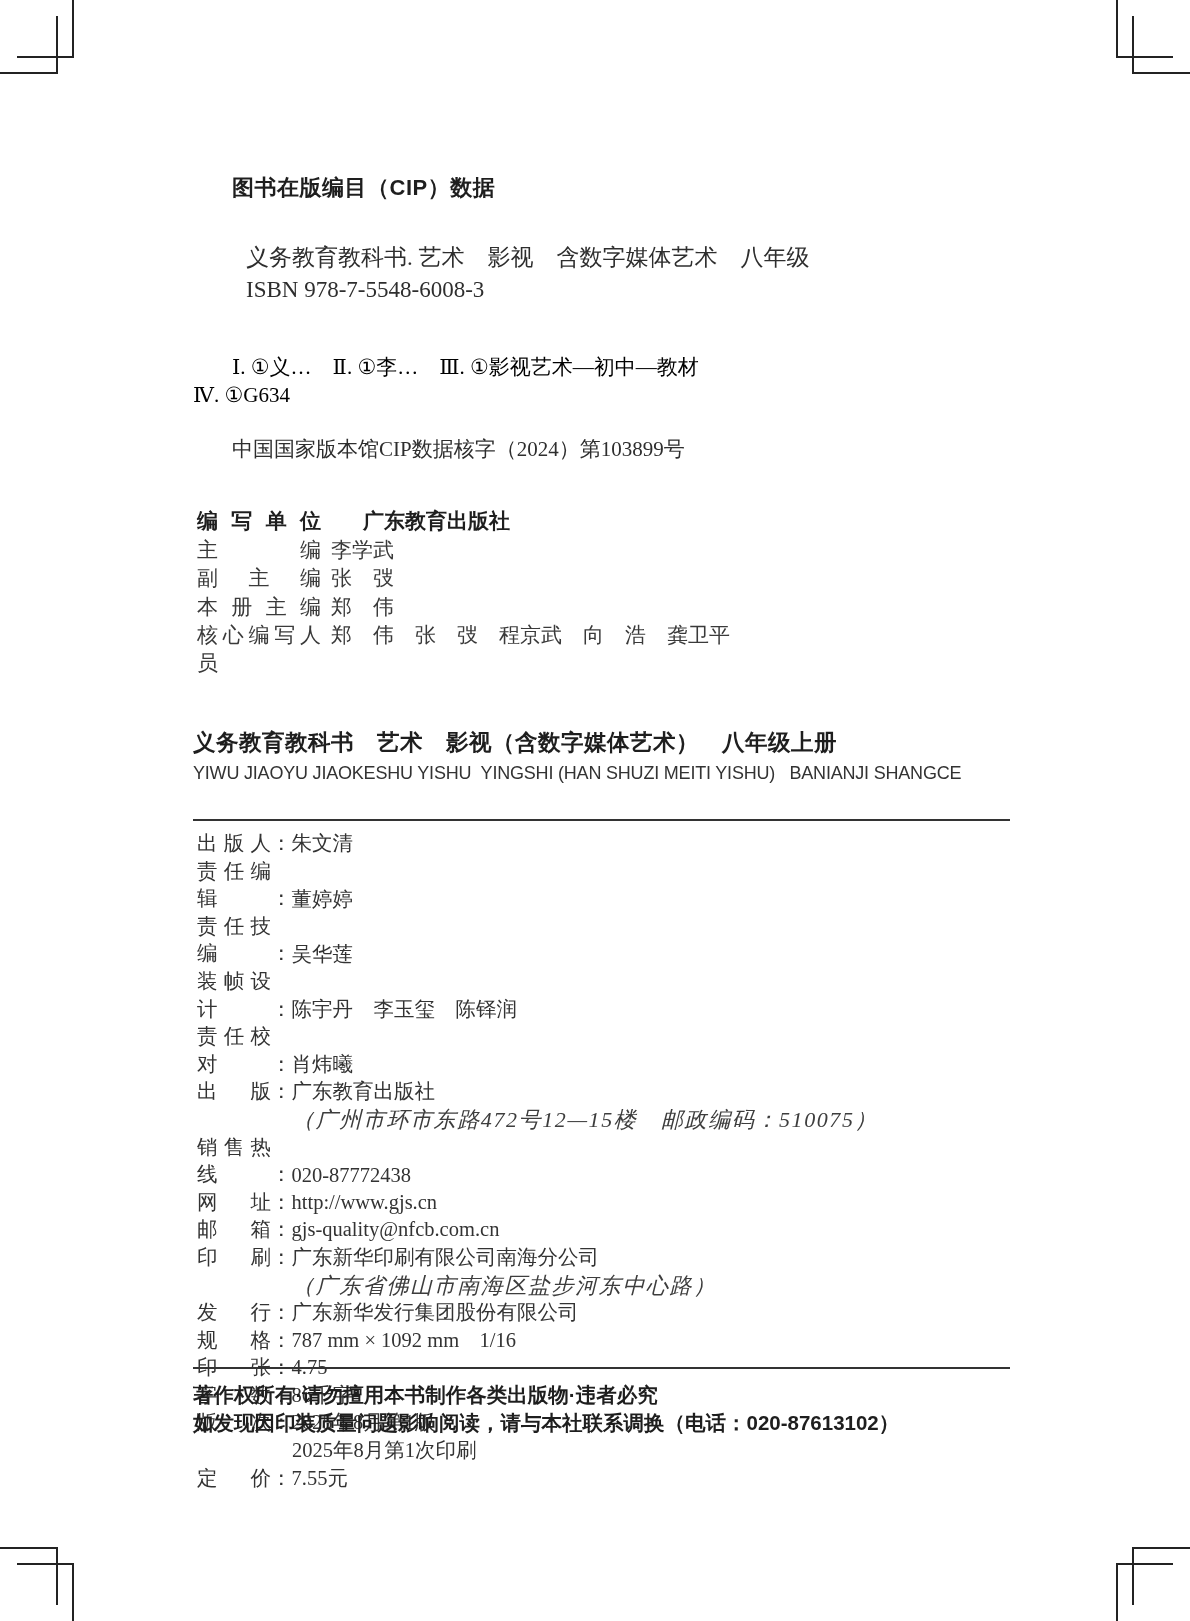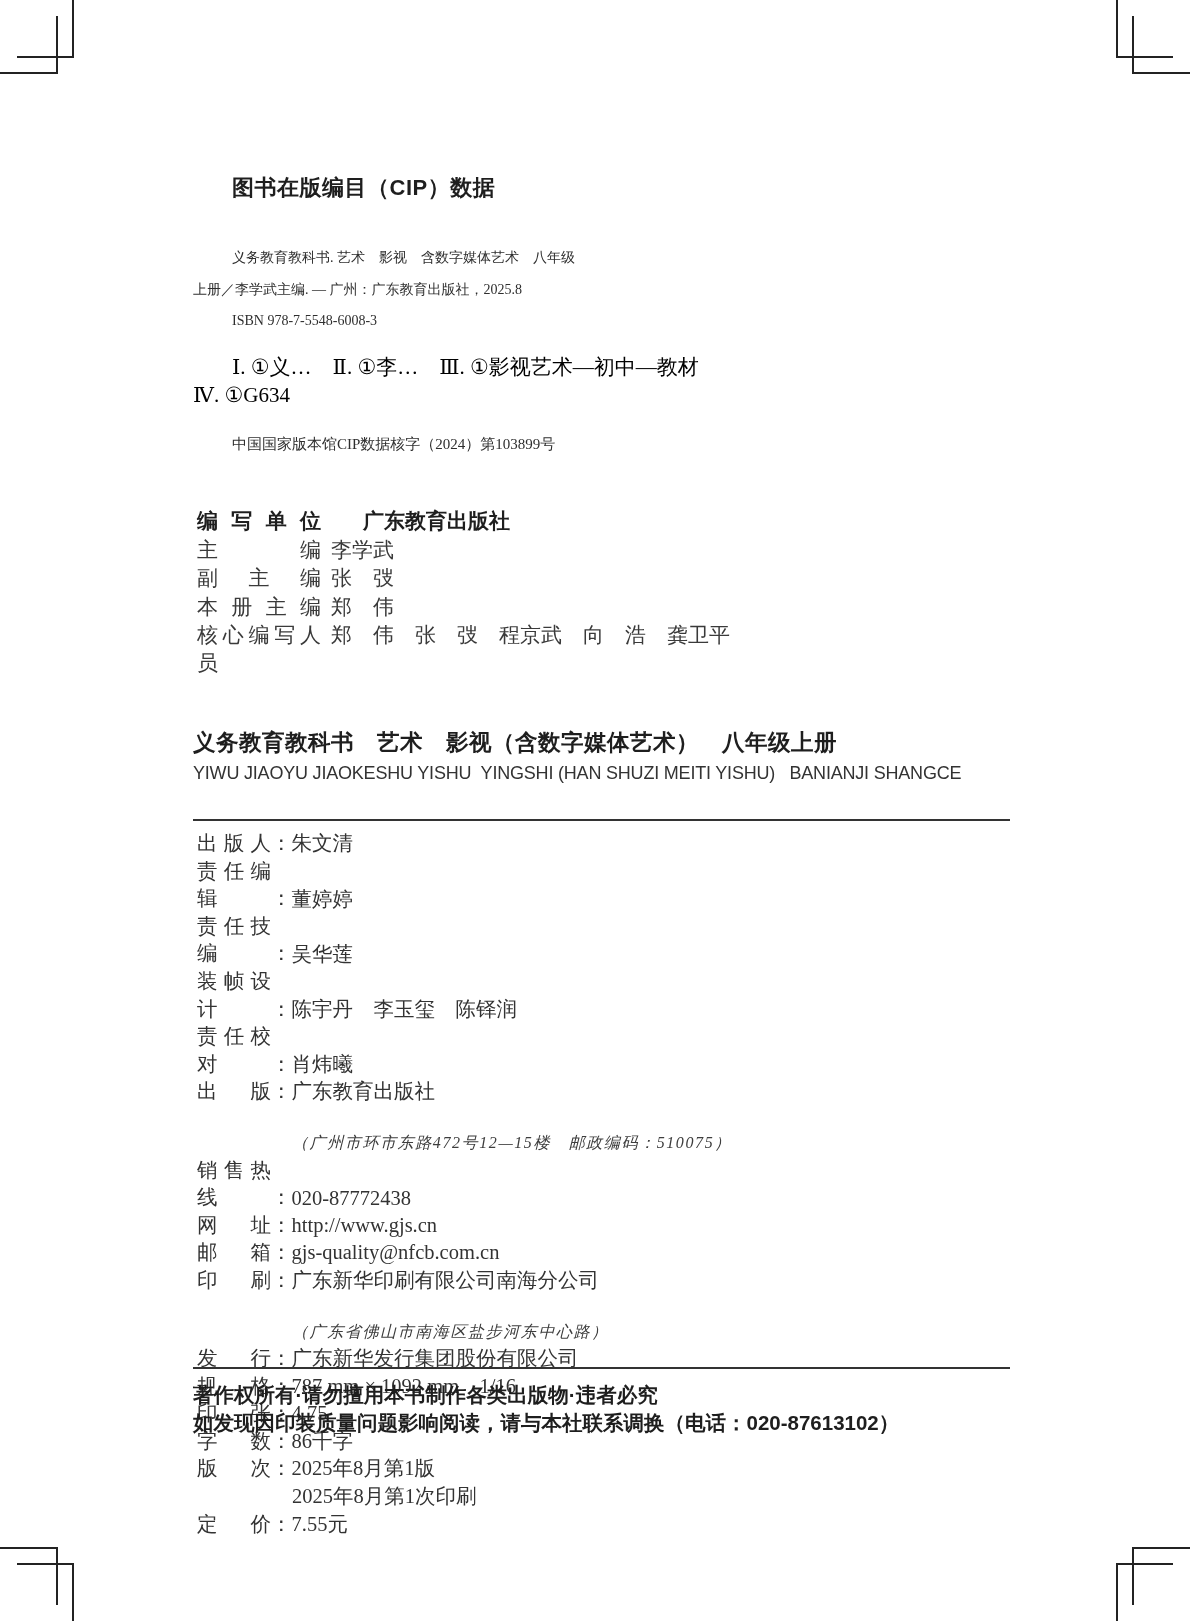--- a/index.html
+++ b/index.html
@@ -5,24 +5,24 @@
   * { margin:0; padding:0; box-sizing:border-box; }
   html,body { background:#ffffff; }
   body { font-family:"Liberation Serif","DejaVu Serif",serif; color:#2b2b2b; }
   .page { position:relative; width:1190px; height:1621px; background:#ffffff; overflow:hidden; }
 
   
   .cm { position:absolute; background:#232323; }
 
   
   .cip-heading { position:absolute; left:232px; top:173px; font-family:"Liberation Sans","DejaVu Sans",sans-serif; font-weight:700; font-size:22px; color:#1e1e1e; letter-spacing:.5px;text-align:center; }
-  .cip-para { position:absolute; left:193px; top:242px; width:780px; font-size:14px; line-height:31.5px; color:#2e2e2e; }
+  .cip-para { position:absolute; left:207px; top:242px; width:780px; font-size:23px; line-height:31.5px; color:#2e2e2e; }
   .indent { padding-left:39px; }
   .cip-class { position:absolute; left:193px; top:353px; width:780px; font-size:21px; line-height:28px; color:#000000; }
-  .cip-record { position:absolute; left:232px; top:435px; font-size:15px; color:#2e2e2e; }
+  .cip-record { position:absolute; left:232px; top:435px; font-size:21px; color:#2e2e2e; }
 
   
   .editors { position:absolute; left:197px; top:507px; font-size:21px; }
   .ed-row { display:flex; align-items:baseline; height:28.6px; color:#3a3a3a; }
   .ed-label { display:inline-block; width:124px; text-align:justify; text-align-last:justify; }
   .ed-value { margin-left:10px; white-space:pre; }
   .ed-row.bold { font-family:"Liberation Sans","DejaVu Sans",sans-serif; font-weight:700; color:#1e1e1e;gap:32px; }
 
   
   .book-title { position:absolute; left:193px; top:727px; font-family:"Liberation Sans","DejaVu Sans",sans-serif; font-weight:700; font-size:22.5px; color:#1e1e1e; letter-spacing:.5px; white-space:pre; }
@@ -31,21 +31,21 @@
   .rule { position:absolute; left:193px; width:817px; height:1.6px; background:#333; }
   .rule-1 { top:819px; }
   .rule-2 { top:1367px; }
 
   
   .publication { position:absolute; left:197px; top:830px; font-size:20.5px; color:#333; }
   .pub-row { line-height:27.6px; }
   .pub-label { display:inline-block; width:74px; text-align:justify; text-align-last:justify; vertical-align:baseline; }
   .pub-colon { display:inline-block; }
   .pub-value { white-space:pre; }
-  .pub-note { padding-left:95px; font-style:italic; font-size:16px; letter-spacing:1.6px; color:#3d3d3d;margin-top:23px; }
+  .pub-note { padding-left:95px; font-style:italic; font-size:22px; letter-spacing:1.6px; color:#3d3d3d; }
   .pub-extra { padding-left:95px; }
 
   
   .footer-notes { position:absolute; left:193px; top:1381px; font-family:"Liberation Sans","DejaVu Sans",sans-serif; font-weight:700; font-size:20.5px; line-height:27.5px; color:#1e1e1e; }
 </style>
 </head>
 <body>
 
 <div class="page">
 
@@ -71,21 +71,20 @@
     <div class="cm" style="left:1116px;top:1563px;width:2px;height:58px"></div>
     <div class="cm" style="left:1116px;top:1563px;width:57px;height:2px"></div>
     <div class="cm" style="left:1132px;top:1547px;width:2px;height:58px"></div>
     <div class="cm" style="left:1132px;top:1547px;width:58px;height:2px"></div>
   </div>
 
   <div class="cip-heading">图书在版编目（CIP）数据</div>
 
   <div class="cip-para">
     <div class="indent">义务教育教科书. 艺术　影视　含数字媒体艺术　八年级</div>
-    <div>上册／李学武主编. — 广州：广东教育出版社，2025.8</div>
     <div class="indent">ISBN 978-7-5548-6008-3</div>
   </div>
 
   <div class="cip-class">
     <div class="indent">Ⅰ. ①义…　Ⅱ. ①李…　Ⅲ. ①影视艺术—初中—教材</div>
     <div>Ⅳ. ①G634</div>
   </div>
 
   <div class="cip-record">中国国家版本馆CIP数据核字（2024）第103899号</div>
 

